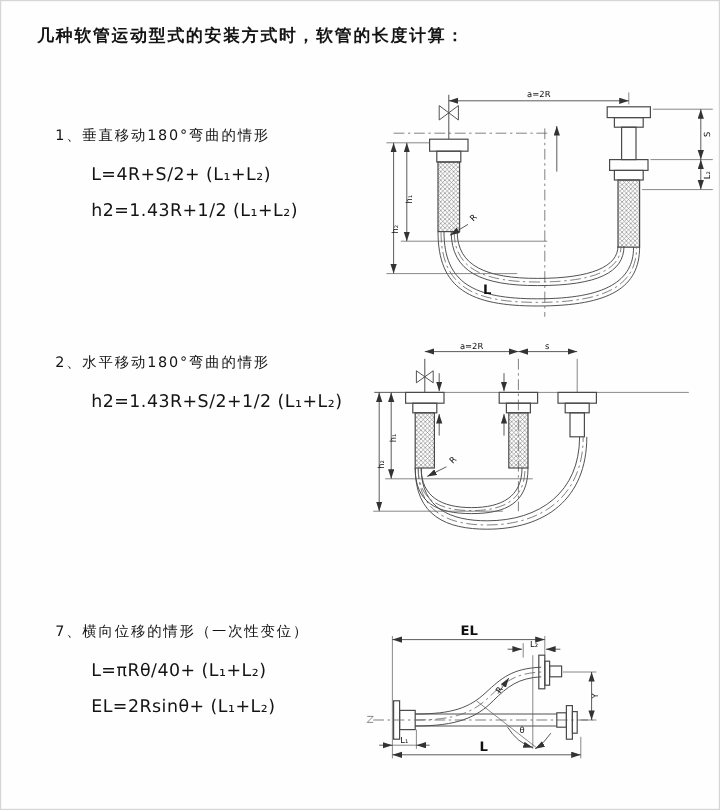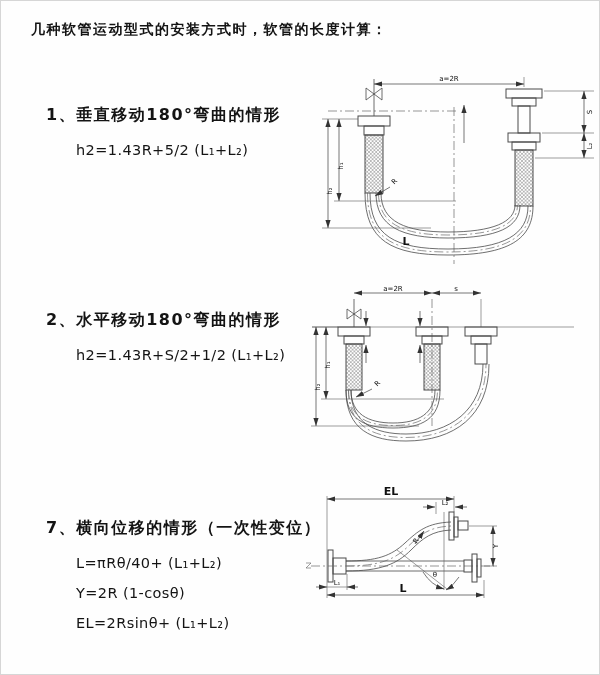--- a/index.html
+++ b/index.html
@@ -1,60 +1,60 @@
 <!DOCTYPE html>
 <html><head>
 <meta charset="utf-8">
 <style>
   html,body{margin:0;padding:0;background:#eee;}
   .page{position:relative;width:600px;height:675px;background:#fefefe;border:1px solid #d6d6d6;
         box-sizing:border-box;font-family:"DejaVu Sans","Liberation Sans",sans-serif;color:#141414;overflow:hidden;}
   .title{position:absolute;left:30px;top:20px;font-size:14px;font-weight:600;letter-spacing:1.5px;}
   .section{position:absolute;left:45px;}
-  #sec1{top:104px}#sec2{top:309px}#sec3{top:517px}
-  .heading{font-size:16px;font-weight:700;letter-spacing:1.5px;}
+  #sec1{top:104px}#sec2{top:293px}#sec3{top:517px}
+  .heading{font-size:12px;font-weight:400;letter-spacing:1.5px;}
   .formulas{list-style:none;margin:9px 0 0 0;padding:0 0 0 30px;}
   .formulas li{font-size:14.5px;line-height:30px;letter-spacing:.4px;white-space:nowrap;}
   .diag{position:absolute;}
-  #d1{left:305px;top:70px}#d2{left:303px;top:282px}#d3{left:298px;top:481px}
+  #d1{left:305px;top:70px}#d2{left:303px;top:282px}#d3{left:298px;top:515px}
   svg{display:block}
   .ln{stroke:#4a4a4a;stroke-width:1;fill:none}
   .ln2{stroke:#4a4a4a;stroke-width:.8;fill:none}
   .dim{stroke:#3c3c3c;stroke-width:.7;fill:none}
   .cl{stroke:#6a6a6a;stroke-width:.7;fill:none;stroke-dasharray:9 3 2 3}
   .thin{stroke:#5a5a5a;stroke-width:.6;fill:none}
   text{fill:#111;font-family:"DejaVu Sans","Liberation Sans",sans-serif;font-size:7px}
   .big{font-size:11px;font-weight:bold}
 </style>
 </head>
 <body>
 
 <div class="page">
 
   <div class="title">几种软管运动型式的安装方式时，软管的长度计算：</div>
 
   <div class="section" id="sec1">
     <div class="heading">1、垂直移动180°弯曲的情形</div>
     <ul class="formulas">
-      <li>h2=1.43R+5/2 (L₁+L₂)</li>
+      <li>L=4R+S/2+ (L₁+L₂)</li>
+      <li>h2=1.43R+1/2 (L₁+L₂)</li>
     </ul>
   </div>
 
   <div class="section" id="sec2">
     <div class="heading">2、水平移动180°弯曲的情形</div>
     <ul class="formulas">
       <li>h2=1.43R+S/2+1/2 (L₁+L₂)</li>
     </ul>
   </div>
 
   <div class="section" id="sec3">
     <div class="heading">7、横向位移的情形（一次性变位）</div>
     <ul class="formulas">
       <li>L=πRθ/40+ (L₁+L₂)</li>
-      <li>Y=2R (1-cosθ)</li>
       <li>EL=2Rsinθ+ (L₁+L₂)</li>
     </ul>
   </div>
 
   <div class="diag" id="d1">
     <svg width="292" height="198" viewBox="0 0 292 198">
       <defs>
         <marker id="ar1" markerWidth="9" markerHeight="6" refX="8" refY="2.6" orient="auto-start-reverse" markerUnits="userSpaceOnUse">
           <path d="M0,0 L8,2.6 L0,5.2 Z" fill="#333"></path>
         </marker>

